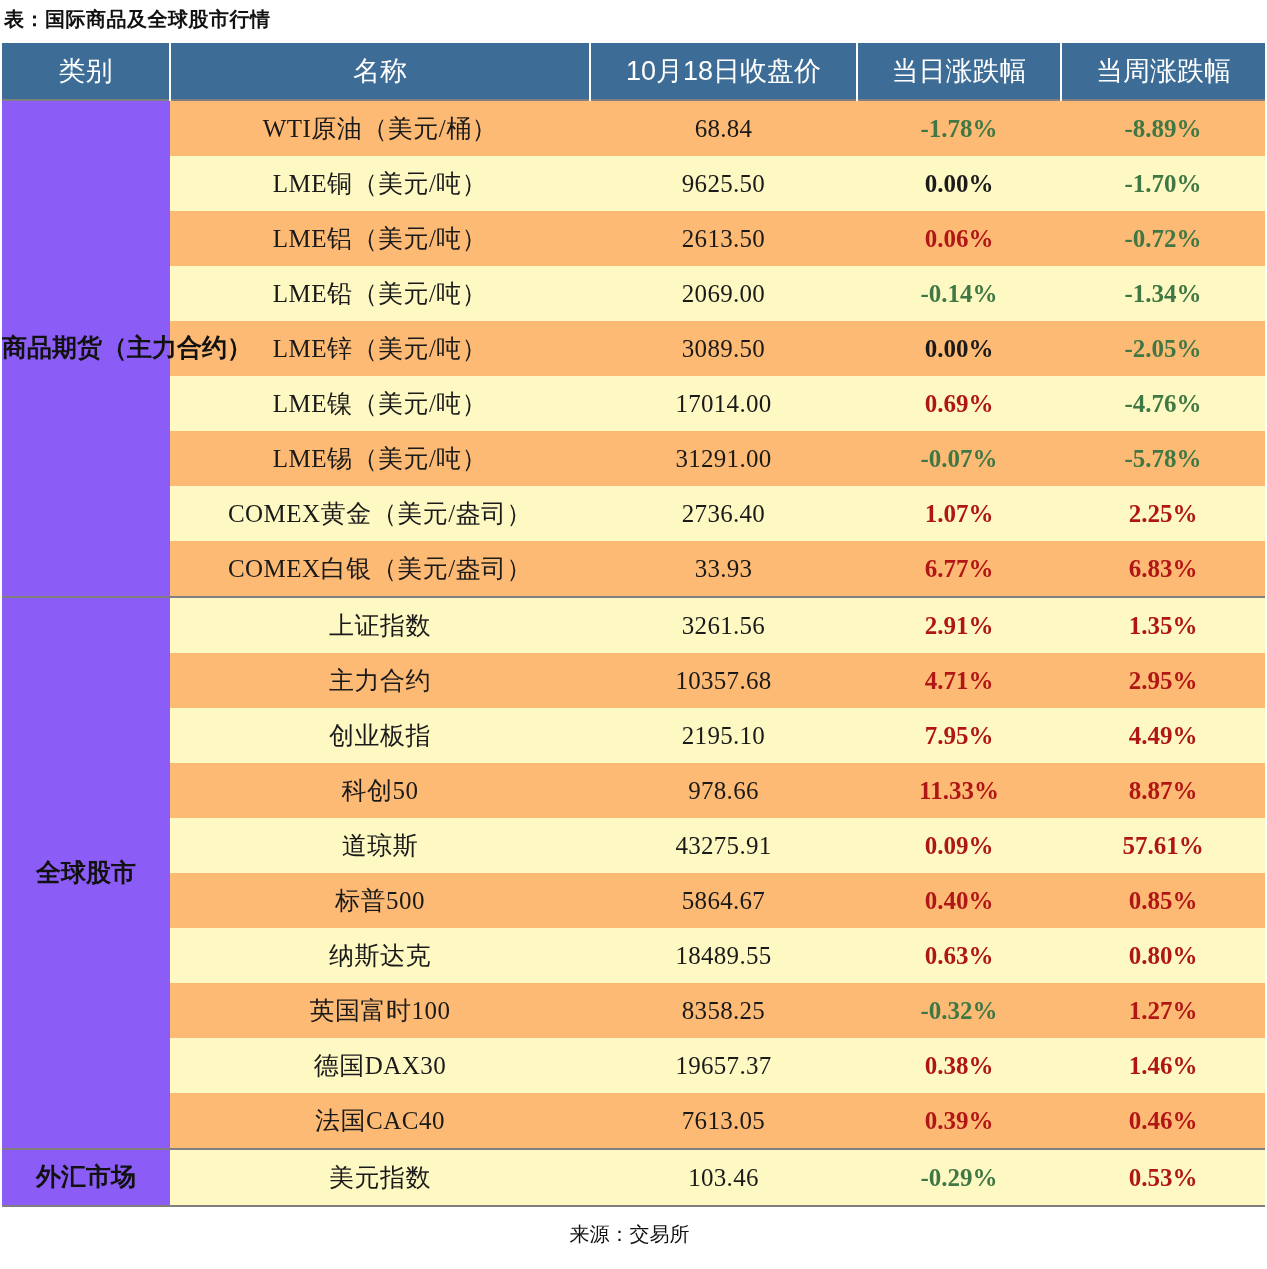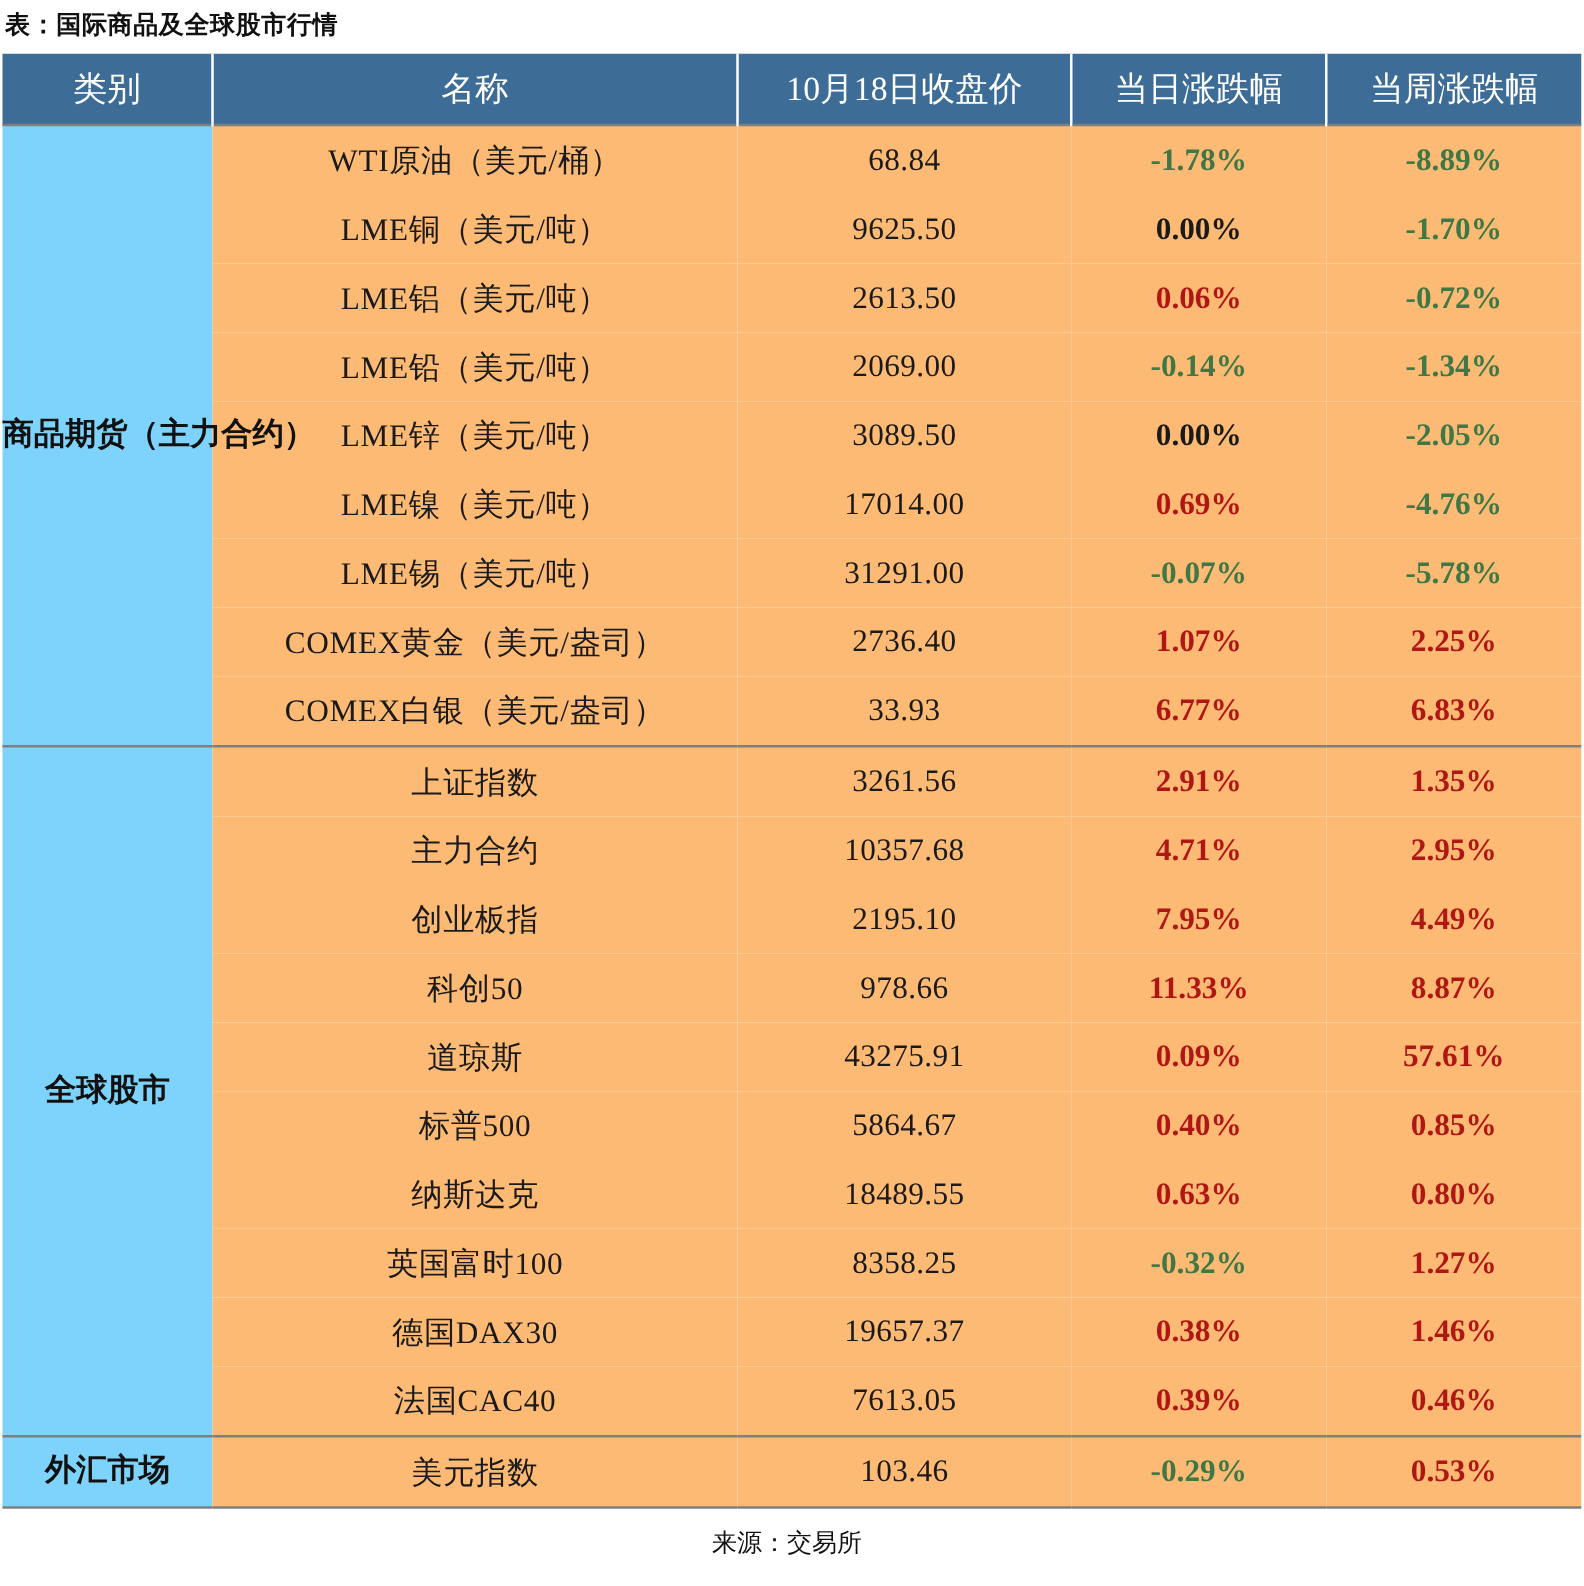--- a/index.html
+++ b/index.html
@@ -36,45 +36,45 @@
   }
   table.market col.c-cat   { width: 168px; }
   table.market col.c-name  { width: 420px; }
   table.market col.c-close { width: 267px; }
   table.market col.c-day   { width: 204px; }
   table.market col.c-week  { width: 204px; }
 
   thead th {
     background: #3d6d96;
     color: #ffffff;
-    font-family: Liberation Serif, serif;
+    font-family: Liberation Sans, sans-serif;
     font-size: 27px;
     font-weight: normal;
     height: 56px;
     line-height: 56px;
     text-align: center;
     border-right: 2px solid #ffffff;
     padding: 0;
     white-space: nowrap;
   }
   thead th:last-child { border-right: none; }
 
   tbody td {
     height: 55px;
     font-size: 25px;
     text-align: center;
     padding: 0;
     border: none;
     white-space: nowrap;
   }
   tbody tr.odd td.data { background: #fdba74; }
-  tbody tr.even td.data { background: #fdba74; font-family: Liberation Serif, serif; }
+  tbody tr.even td.data { background: #fef9c3; font-family: Liberation Serif, serif; }
 
   td.cat {
-    background: #7dd3fc;
+    background: #8b5cf6;
     font-weight: bold;
     font-size: 25px;
     color: #111111;
     vertical-align: middle;
     line-height: 1.45;
     border-bottom: 2px solid #7f7f7f;
     border-top: 2px solid #7f7f7f;
   }
   td.cat.first { border-top: none; }
   td.name { letter-spacing: 0.5px; }

